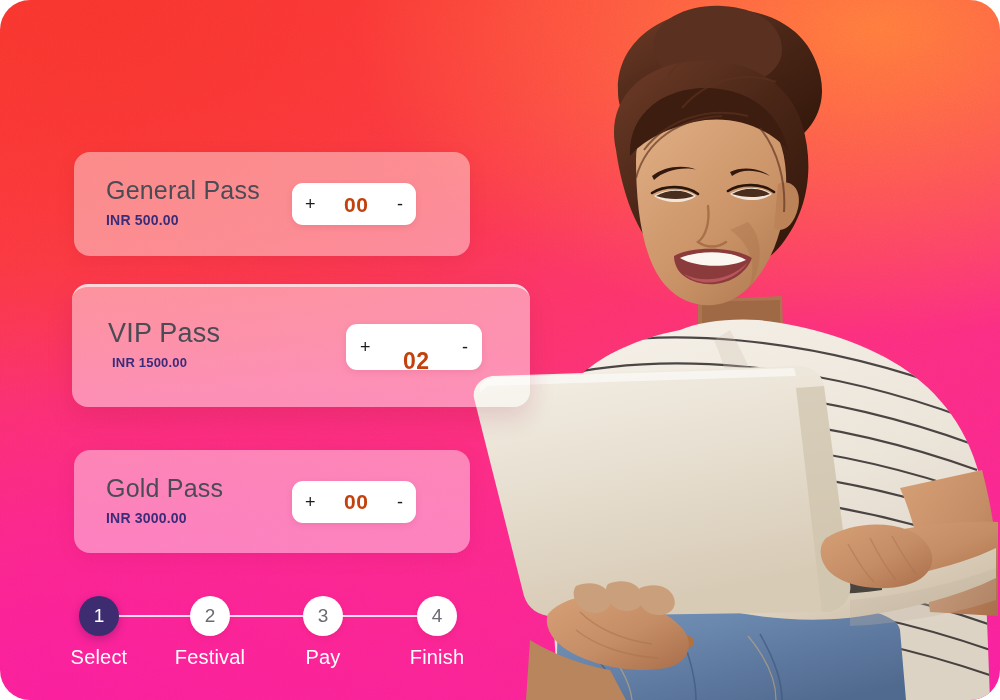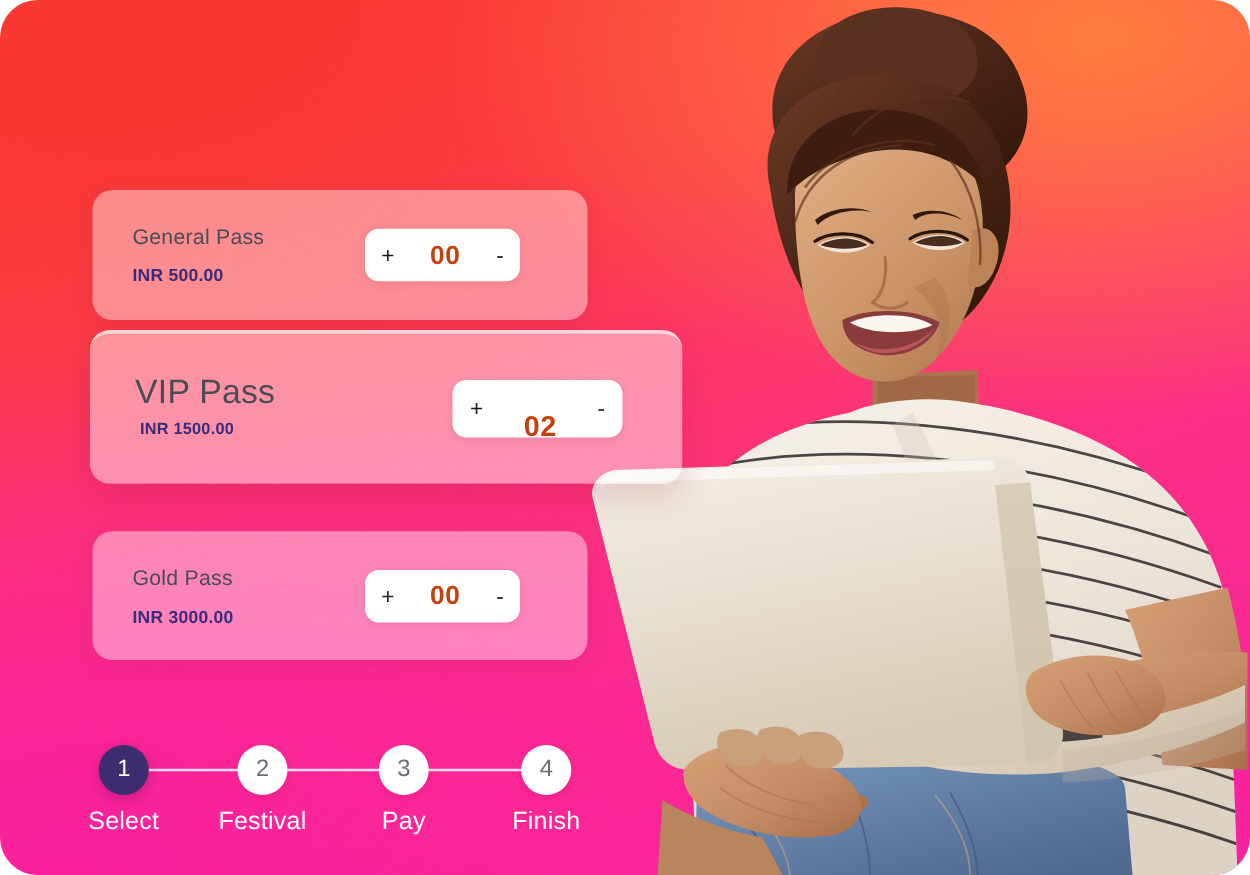--- a/index.html
+++ b/index.html
@@ -51,38 +51,37 @@
 
   
   .card {
     position: absolute;
     border-radius: 16px;
     background: rgba(255,255,255,0.42);
     box-shadow: 0 5px 18px rgba(150,10,60,.10);
   }
   .card.c0 { left: 74px; top: 152px;  width: 396px; height: 104px; }
   .card.c1 {
-    left: 72px; top: 264px; width: 458px; height: 120px;
+    left: 72px; top: 284px; width: 458px; height: 120px;
     background: rgba(255,255,255,0.46);
     border-top: 3px solid rgba(255,255,255,0.62);
     box-shadow: 0 10px 26px rgba(150,10,60,.16);
-    padding-left: 16px;
-  }
-  .card.c2 { left: 74px; top: 425px; width: 396px; height: 103px; }
+  }
+  .card.c2 { left: 74px; top: 450px; width: 396px; height: 103px; }
 
   .card-text {
     position: absolute;
     left: 32px;
     top: 50%;
     transform: translateY(-50%);
   }
   .card.c1 .card-text { left: 36px; }
   .pass-name {
     color: #4b4b55;
-    font-size: 17px;
+    font-size: 25px;
     font-weight: normal;
     line-height: 30px;
     letter-spacing: 0.2px;
   }
   .card.c1 .pass-name { font-size: 27px; }
   .pass-price {
     color: #3b2c7a;
     font-size: 14px;
     font-weight: bold;
     line-height: 26px;

